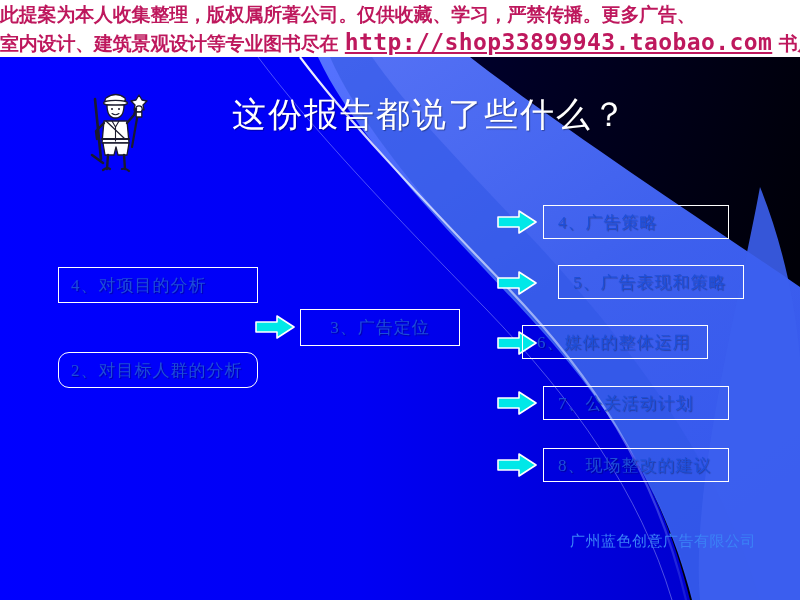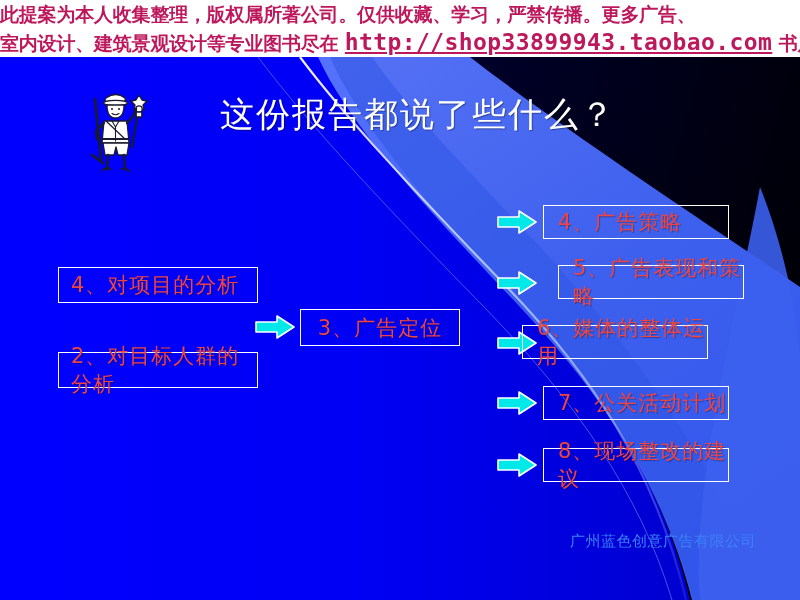--- a/index.html
+++ b/index.html
@@ -75,41 +75,42 @@
   .clipart {
     position: absolute;
     left: 82px;
     top: 28px;
     width: 70px;
     height: 88px;
   }
 
   .slide-title {
     position: absolute;
-    left: 220px;
+    left: 232px;
     top: 35px;
     color: #ffffff;
     font-size: 34px;
     font-weight: normal;
     letter-spacing: 2px;
     text-shadow: 1px 1px 1px rgba(0,0,0,0.35);
     white-space: nowrap;
   }
 
   .node {
     position: absolute;
     box-sizing: border-box;
     border: 1.6px solid #ffffff;
-    color: #ef4444;
-    font-size: 21px;
+    color: #1d4ed8;
+    font-size: 17px;
     letter-spacing: 1px;
     display: flex;
     align-items: center;
     background: transparent;
     text-shadow: 1px 1px 1px rgba(0,0,0,0.30);
+    font-family: Liberation Serif, serif;
   }
   .node.left-node {
     padding-left: 12px;
     justify-content: flex-start;
   }
   .node.center-node {
     justify-content: center;
   }
   .node.right-node {
     padding-left: 14px;
@@ -240,21 +241,21 @@
           <path d="M21,85 q4,-3 7,-1" fill="none" stroke-width="2.2"></path>
           <path d="M40,84 q4,-1 7,2" fill="none" stroke-width="2.2"></path>
         </g>
       </svg>
     </div>
 
     <div class="slide-title">这份报告都说了些什么？</div>
 
     <div class="node left-node" style="left:58px; top:210px; width:200px; height:36px;">4、对项目的分析</div>
 
-    <div class="node left-node" style="left:58px; top:295px; width:200px; height:36px;">2、对目标人群的分析</div>
+    <div class="node left-node" style="left:58px; top:295px; width:200px; height:36px;border-radius:11px;">2、对目标人群的分析</div>
 
     <div class="arrow" style="left:255px; top:257px;">
       <svg width="40" height="26" viewBox="0 0 40 26" xmlns="http://www.w3.org/2000/svg">
         <path d="M1,8 L22,8 L22,2 L39,13 L22,24 L22,18 L1,18 Z" fill="#00e8e8" stroke="#ffffff" stroke-width="1.6" stroke-linejoin="round"></path>
       </svg>
     </div>
 
     <div class="node center-node" style="left:300px; top:252px; width:160px; height:37px;">3、广告定位</div>
 
     <div class="arrow" style="left:497px; top:152px;">

